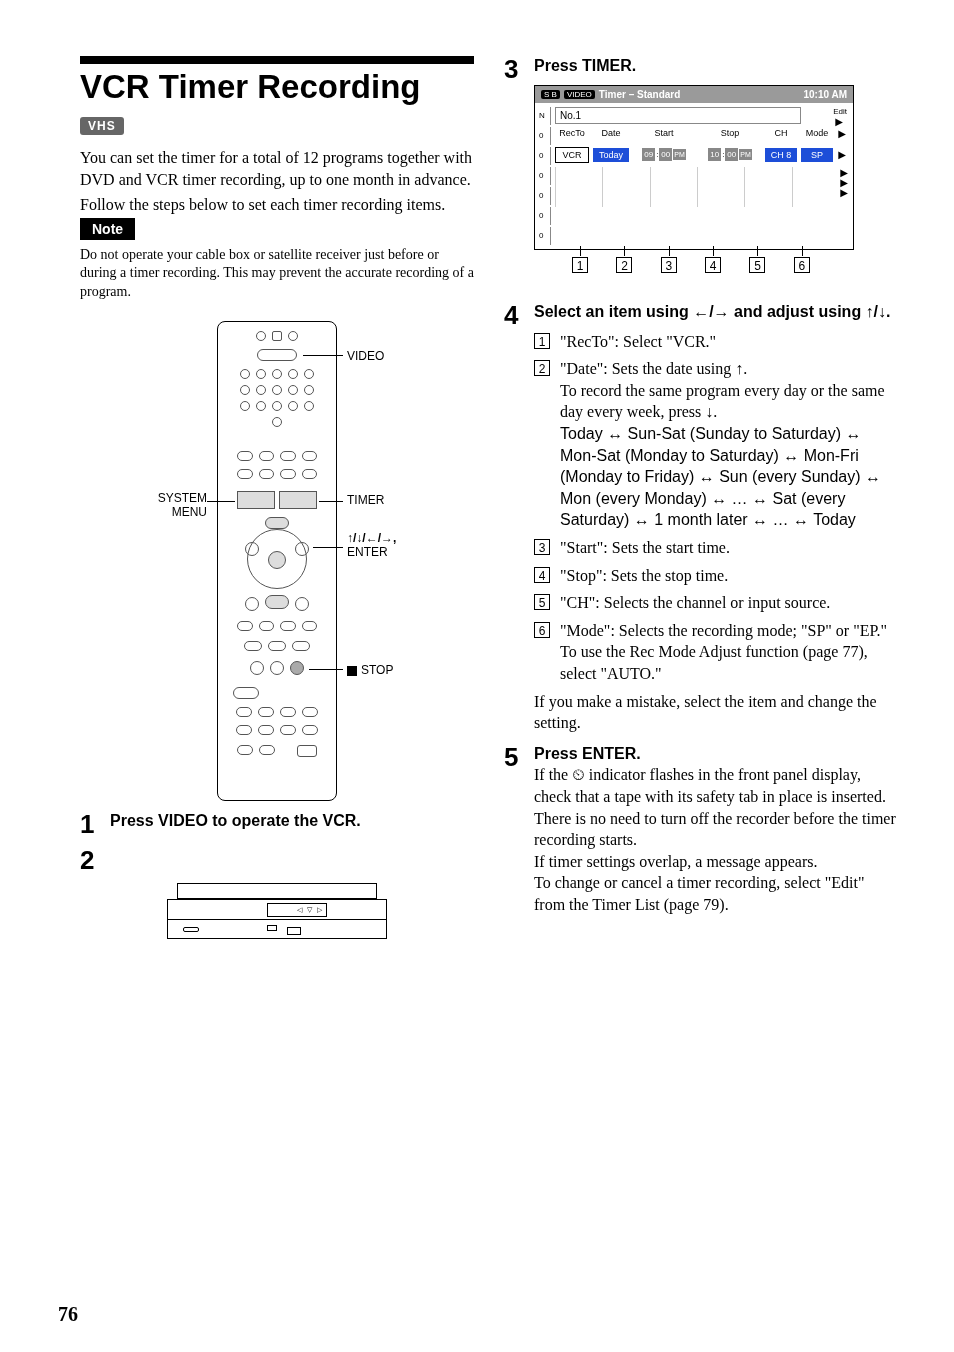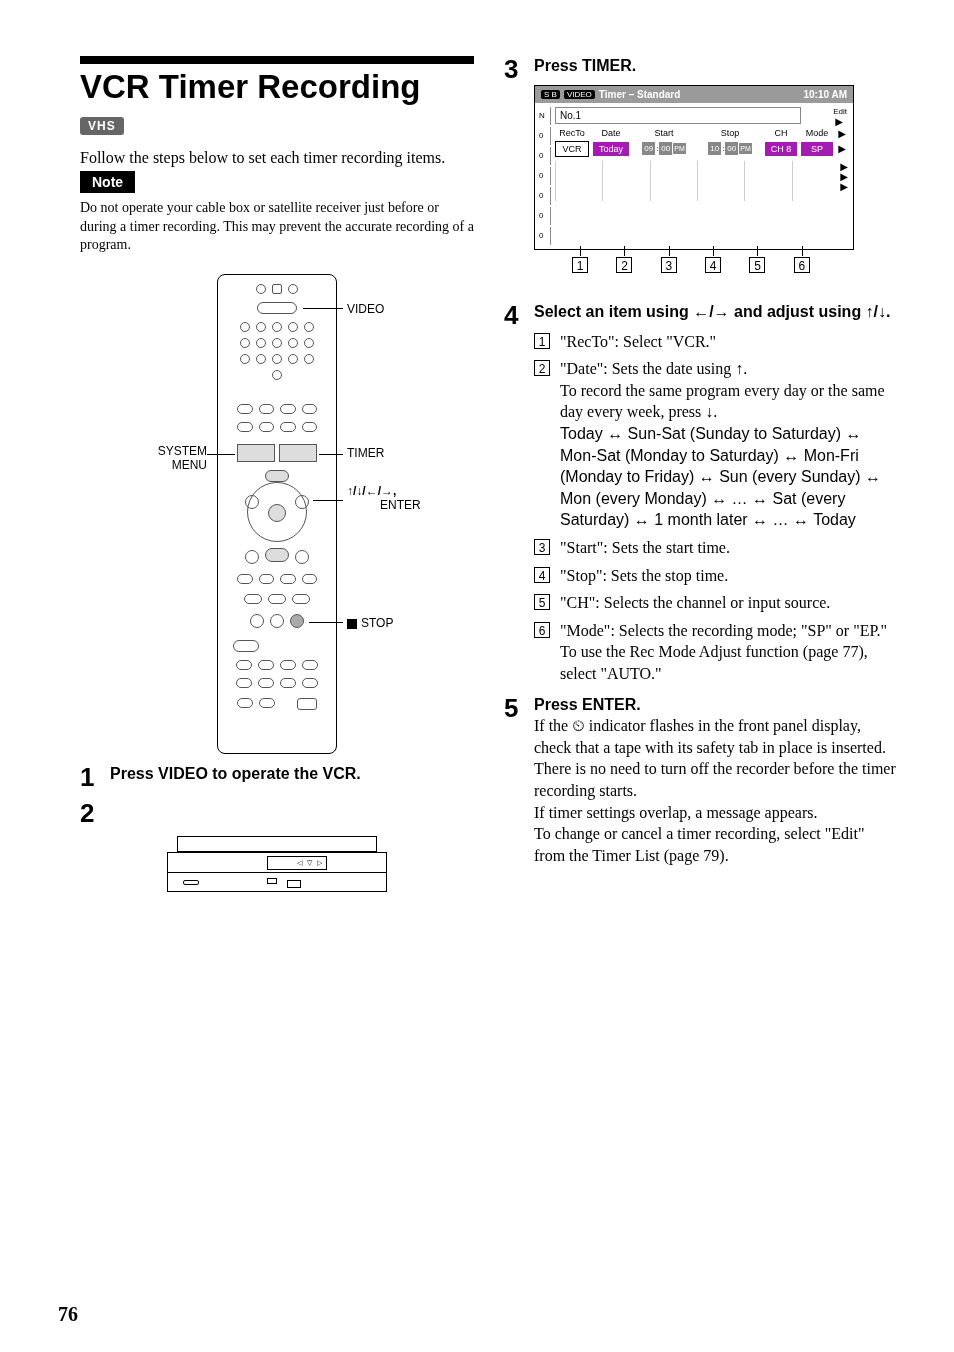--- a/index.html
+++ b/index.html
@@ -147,21 +147,21 @@
   .ts-main {}
   .ts-row1 { border:1px solid #888; padding:2px 4px; margin-bottom:4px;}
   .ts-columns {
     display:grid;
     grid-template-columns: 34px 36px 62px 62px 32px 32px 10px;
     gap:4px;
     align-items:center;
   }
   .ts-colhead { font-size:9px; text-align:center; }
   .ts-cell {
-    background:#a21caf; color:#fff;
+    background:#1d4ed8; color:#fff;
     padding:2px 3px;
     text-align:center;
     font-size:9px;
   }
   .ts-time-group { display:flex; gap:1px; align-items:center; justify-content:center;}
   .ts-time-group span.c { background:#888; color:#fff; padding:2px 2px; font-size:8px;}
   .ts-time-group span.pm { font-size:7px; background:#888; color:#fff; padding:2px 1px;}
   .ts-arrow { font-size:10px; text-align:center;}
   .ts-edit { font-size:8px; text-align:right; padding-right:2px;}
   .ts-extra-rows { display:grid; grid-template-columns: repeat(6, 1fr) 10px; gap:4px;}
@@ -214,20 +214,21 @@
 <body>
 
 <div class="page">
 
   <div class="left-col">
     <div class="title-bar">
       <h1 class="title">VCR Timer Recording</h1>
     </div>
     <span class="vhs-tag">VHS</span>
     <div class="intro">
+      <p>You can set the timer for a total of 12 programs together with DVD and VCR timer recording, up to one month in advance.</p>
       <p>Follow the steps below to set each timer recording items.</p>
     </div>
     <div class="note-tag">Note</div>
     <p class="note-text">Do not operate your cable box or satellite receiver just before or during a timer recording. This may prevent the accurate recording of a program.</p>
 
     
     <div class="remote-fig">
       <div class="remote-body"></div>
 
       <div class="dots" style="left:100px; top:10px; width:80px;">
@@ -325,21 +326,21 @@
       <div class="line" style="left:166px; top:34px; width:40px;"></div>
 
       <span class="lbl" style="right:210px; top:170px; text-align:right;">SYSTEM</span>
       <span class="lbl" style="right:210px; top:184px; text-align:right;">MENU</span>
       <div class="line" style="left:70px; top:180px; width:28px;"></div>
 
       <span class="lbl" style="left:210px; top:172px;">TIMER</span>
       <div class="line" style="left:182px; top:180px; width:24px;"></div>
 
       <span class="lbl" style="left:210px; top:210px; font-weight:bold;">↑/↓/←/→,</span>
-      <span class="lbl" style="left:210px; top:224px;margin-left:33px;">ENTER</span>
+      <span class="lbl" style="left:210px; top:224px;">ENTER</span>
       <div class="line" style="left:176px; top:226px; width:30px;"></div>
 
       <span class="lbl" style="left:210px; top:342px;">
         <span class="stop-sq"></span><span>STOP</span>
       </span>
       <div class="line" style="left:172px; top:348px; width:34px;"></div>
     </div>
 
     <div class="step">
       <div class="step-num">1</div>
@@ -400,21 +401,21 @@
               </div>
               <div class="ts-columns">
                 <div class="ts-colhead">RecTo</div>
                 <div class="ts-colhead">Date</div>
                 <div class="ts-colhead">Start</div>
                 <div class="ts-colhead">Stop</div>
                 <div class="ts-colhead">CH</div>
                 <div class="ts-colhead">Mode</div>
                 <div class="ts-arrow">▶</div>
               </div>
-              <div class="ts-columns" style="margin-top:2px;">
+              <div class="ts-columns" style="margin-top:8px;">
                 <div class="ts-cell" style="border:1px solid #000; background:#fff; color:#000;">VCR</div>
                 <div class="ts-cell">Today</div>
                 <div class="ts-time-group">
                   <span class="c">09</span>
                     <span style="font-size:8px;">:</span>
                     <span class="c">00</span>
                     <span class="pm">PM</span>
                 </div>
                 <div class="ts-time-group">
                   <span class="c">10</span>
@@ -504,20 +505,21 @@
           </div>
           <div class="sel-item">
             <span class="boxed-num">5</span>
             <div class="txt">"CH": Selects the channel or input source.</div>
           </div>
           <div class="sel-item">
             <span class="boxed-num">6</span>
             <div class="txt">"Mode": Selects the recording mode; "SP" or "EP." To use the Rec Mode Adjust function (page 77), select "AUTO."</div>
           </div>
         </div>
+        <p style="margin-top:6px;">If you make a mistake, select the item and change the setting.</p>
       </div>
     </div>
 
     <div class="step">
       <div class="step-num">5</div>
       <div class="step-body">
         <div class="step-head">Press ENTER.</div>
         <p>
           <span>If the </span><span>⏲</span><span> indicator flashes in the front panel display, check that a tape with its safety tab in place is inserted.</span>
         </p>

